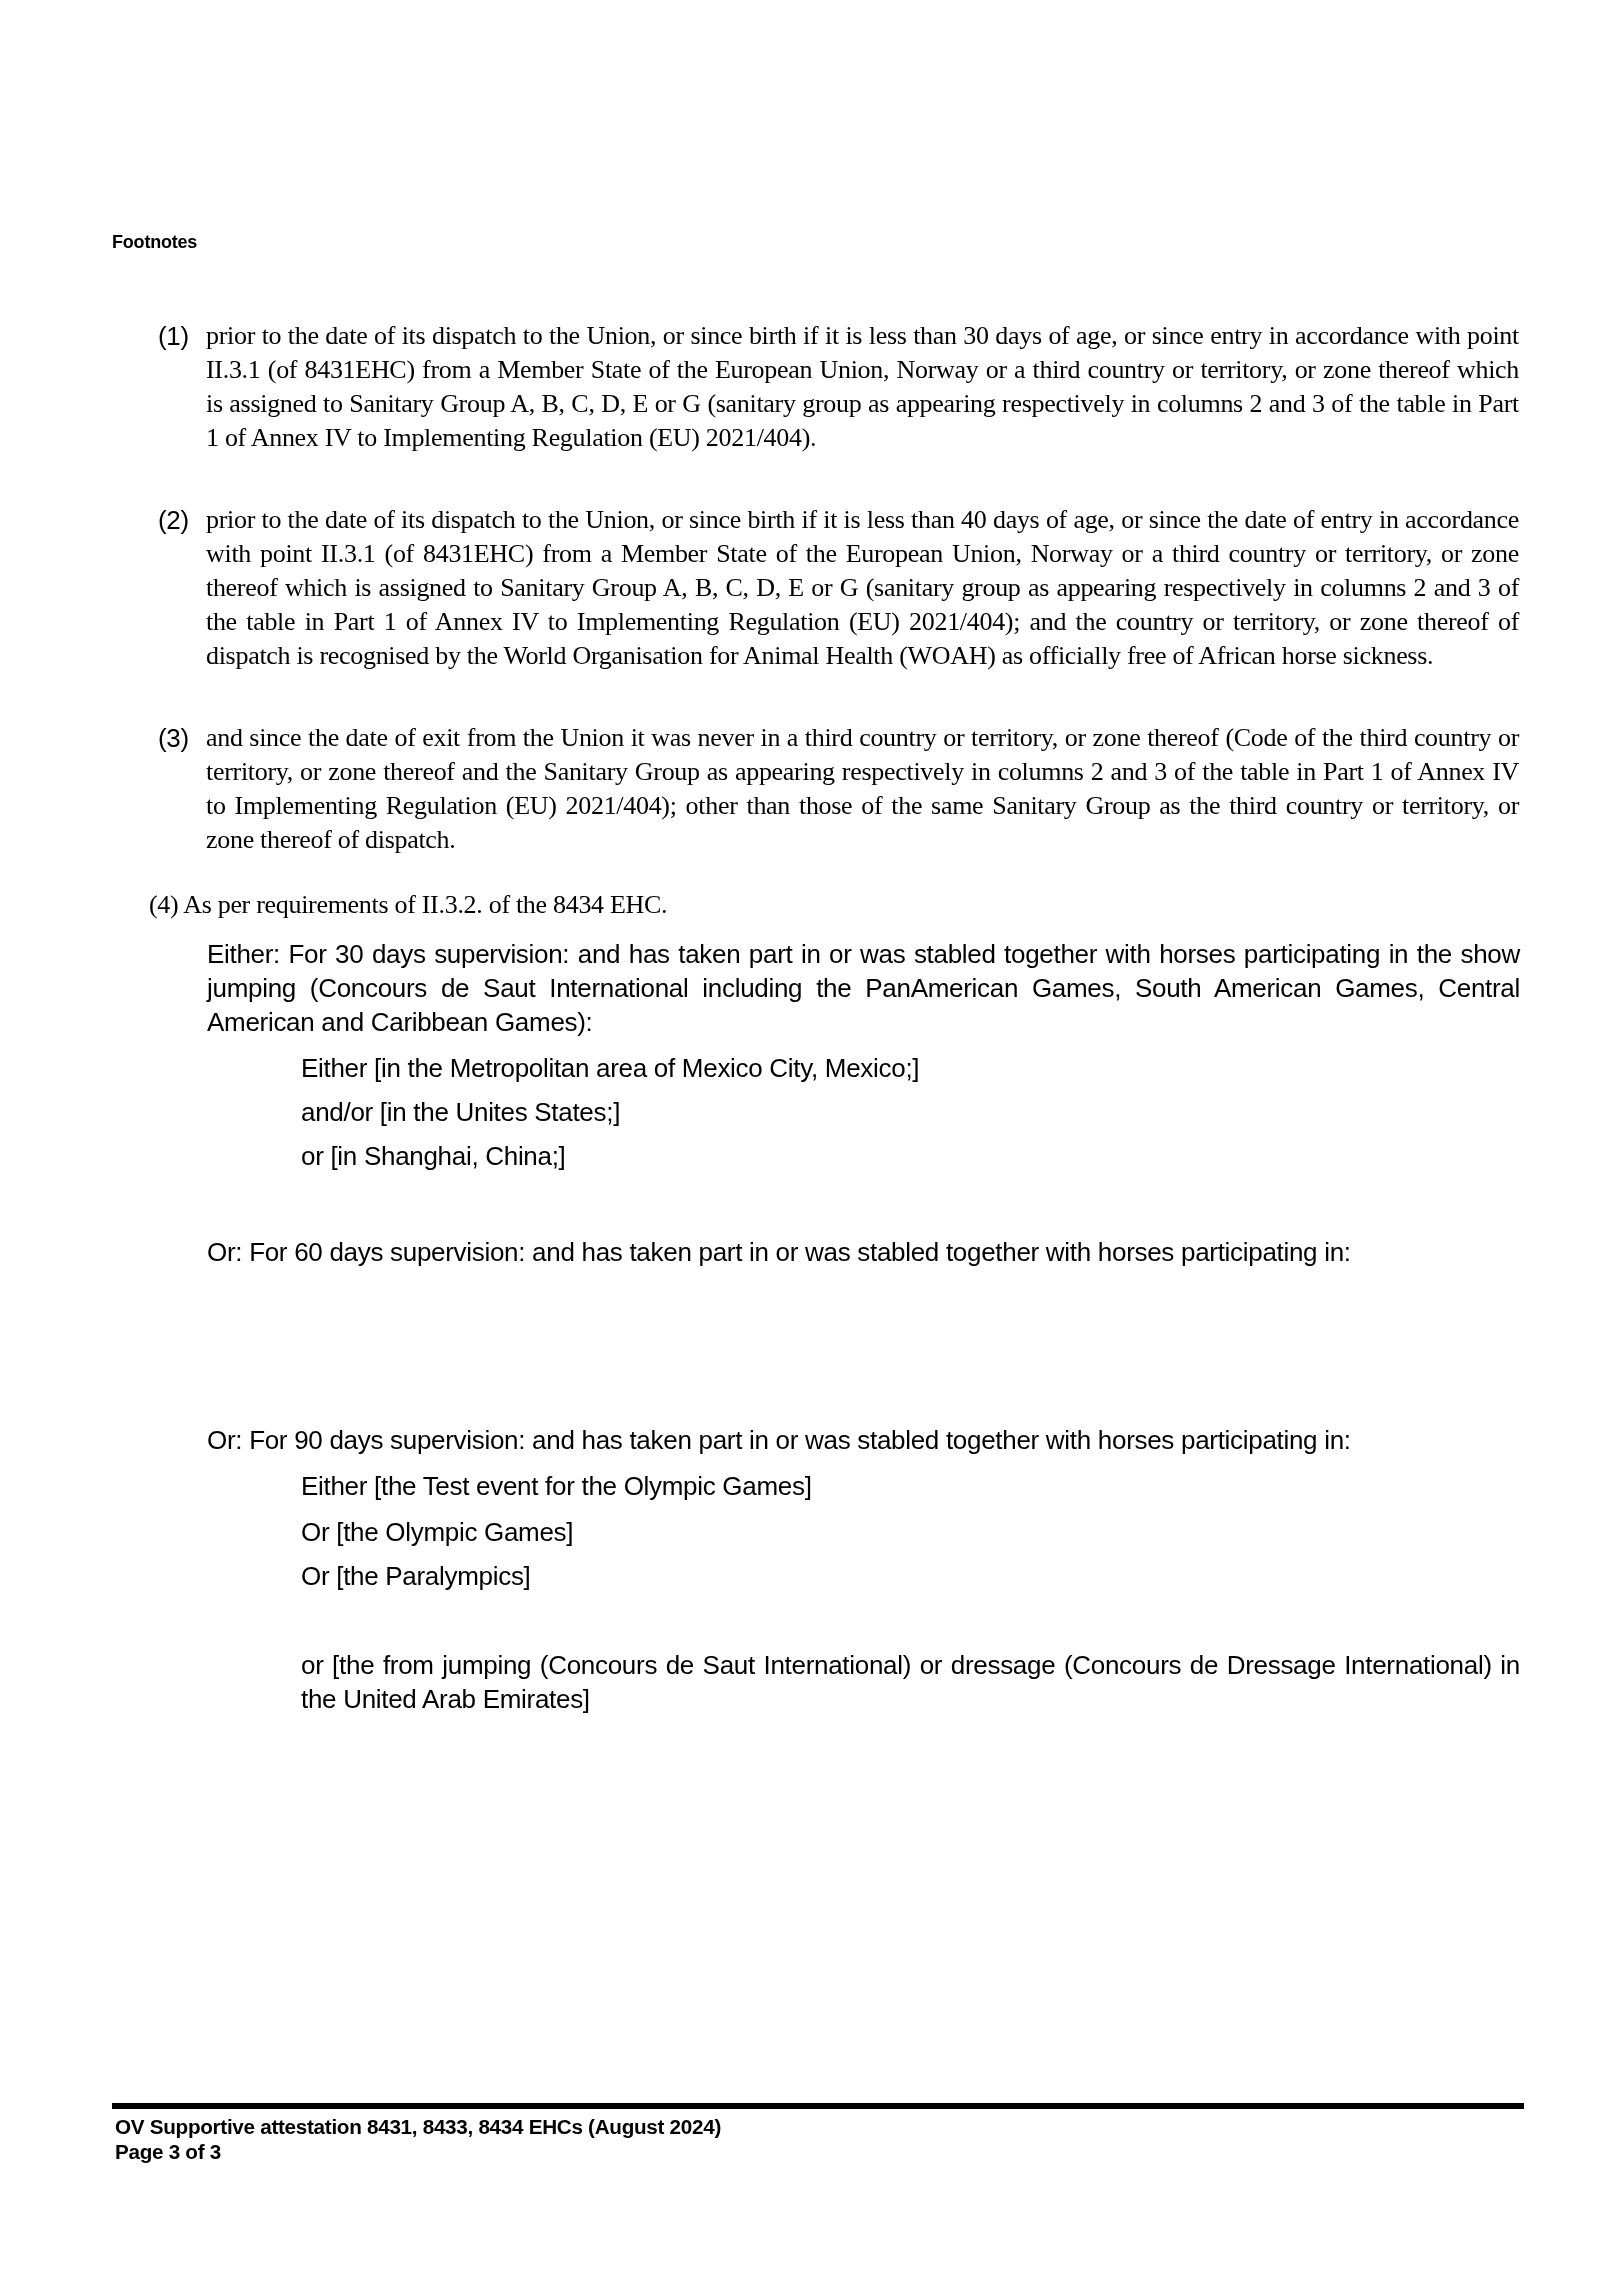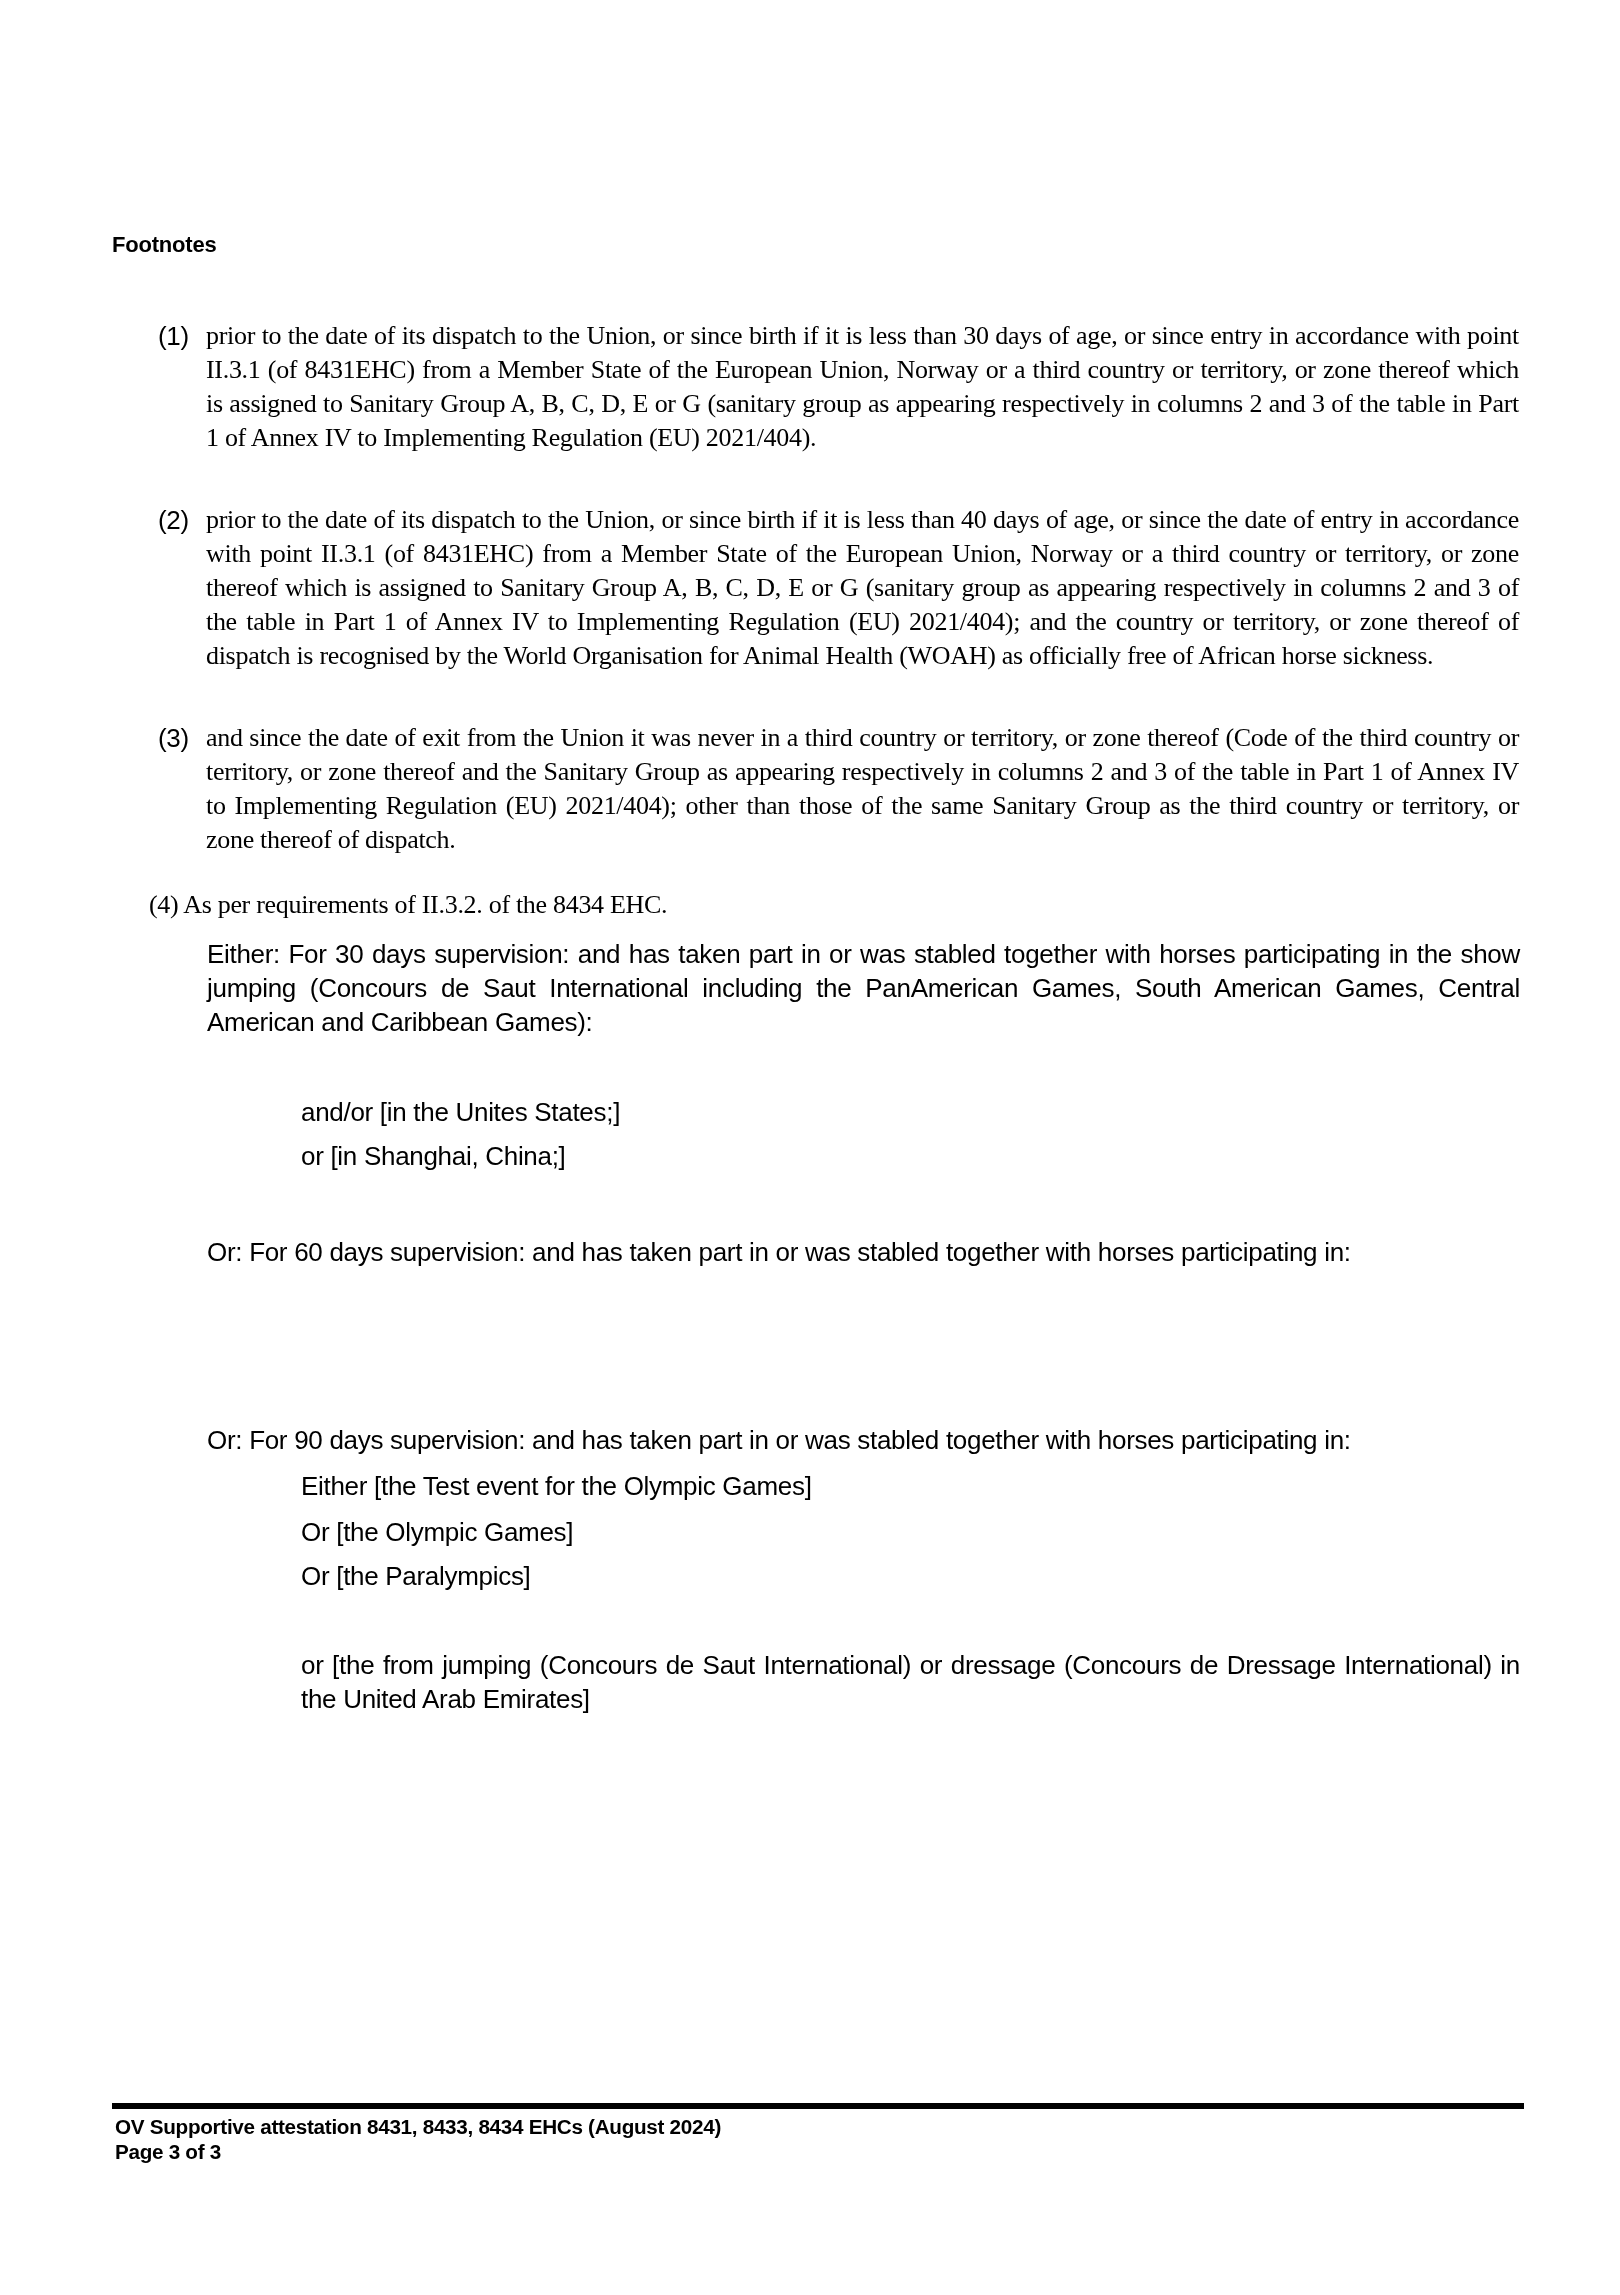--- a/index.html
+++ b/index.html
@@ -19,21 +19,21 @@
       position: absolute;
       left: 0;
       top: 0;
       width: 1620px;
       height: 2295px;
     }
     .heading {
       position: absolute;
       left: 112px;
       top: 232px;
-      font-size: 22px;
+      font-size: 18px;
       font-weight: bold;
       letter-spacing: -0.2px;
     }
     .fn {
       position: absolute;
       left: 158px;
       width: 1361px;
       font-size: 26px;
       line-height: 34px;
       letter-spacing: -0.3px;
@@ -116,20 +116,21 @@
   </div>
 
   <div class="fn" id="fn3">
     <span class="num">(3)</span>
     <div class="body">and since the date of exit from the Union it was never in a third country or territory, or zone thereof (Code of the third country or territory, or zone thereof and the Sanitary Group as appearing respectively in columns 2 and 3 of the table in Part 1 of Annex IV to Implementing Regulation (EU) 2021/404); other than those of the same Sanitary Group as the third country or territory, or zone thereof of dispatch.</div>
   </div>
 
   <div class="fn4-head">(4) As per requirements of II.3.2. of the 8434 EHC.</div>
 
   <div class="para" style="top:937px;">Either: For 30 days supervision: and has taken part in or was stabled together with horses participating in the show jumping (Concours de Saut International including the PanAmerican Games, South American Games, Central American and Caribbean Games):</div>
+  <div class="sub" style="top:1051px;">Either [in the Metropolitan area of Mexico City, Mexico;]</div>
   <div class="sub" style="top:1095px;">and/or [in the Unites States;]</div>
   <div class="sub" style="top:1139px;">or [in Shanghai, China;]</div>
 
   <div class="para" style="top:1235px;">Or: For 60 days supervision: and has taken part in or was stabled together with horses participating in:</div>
 
   <div class="para" style="top:1423px;">Or: For 90 days supervision: and has taken part in or was stabled together with horses participating in:</div>
   <div class="sub" style="top:1469px;">Either [the Test event for the Olympic Games]</div>
   <div class="sub" style="top:1515px;">Or [the Olympic Games]</div>
   <div class="sub" style="top:1559px;">Or [the Paralympics]</div>
   <div class="sub" style="top:1648px;">or [the from jumping (Concours de Saut International) or dressage (Concours de Dressage International) in the United Arab Emirates]</div>

